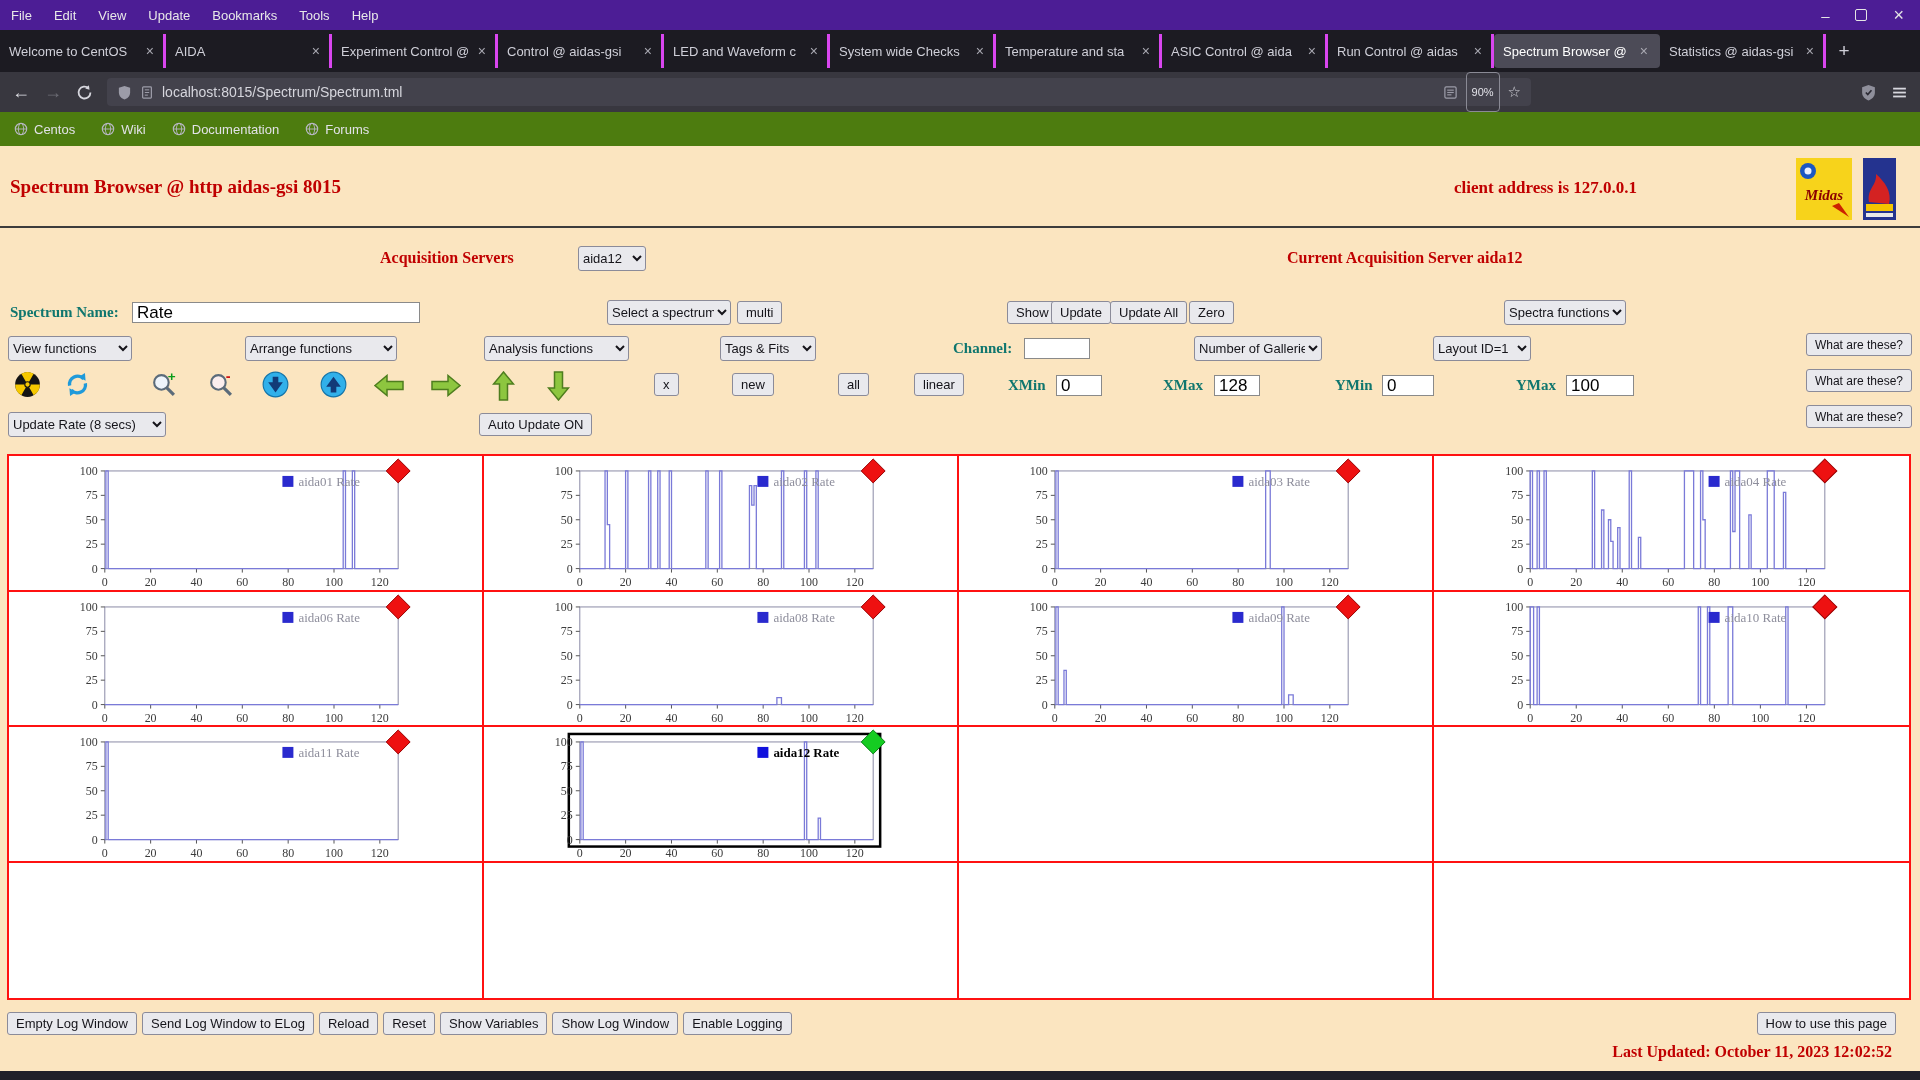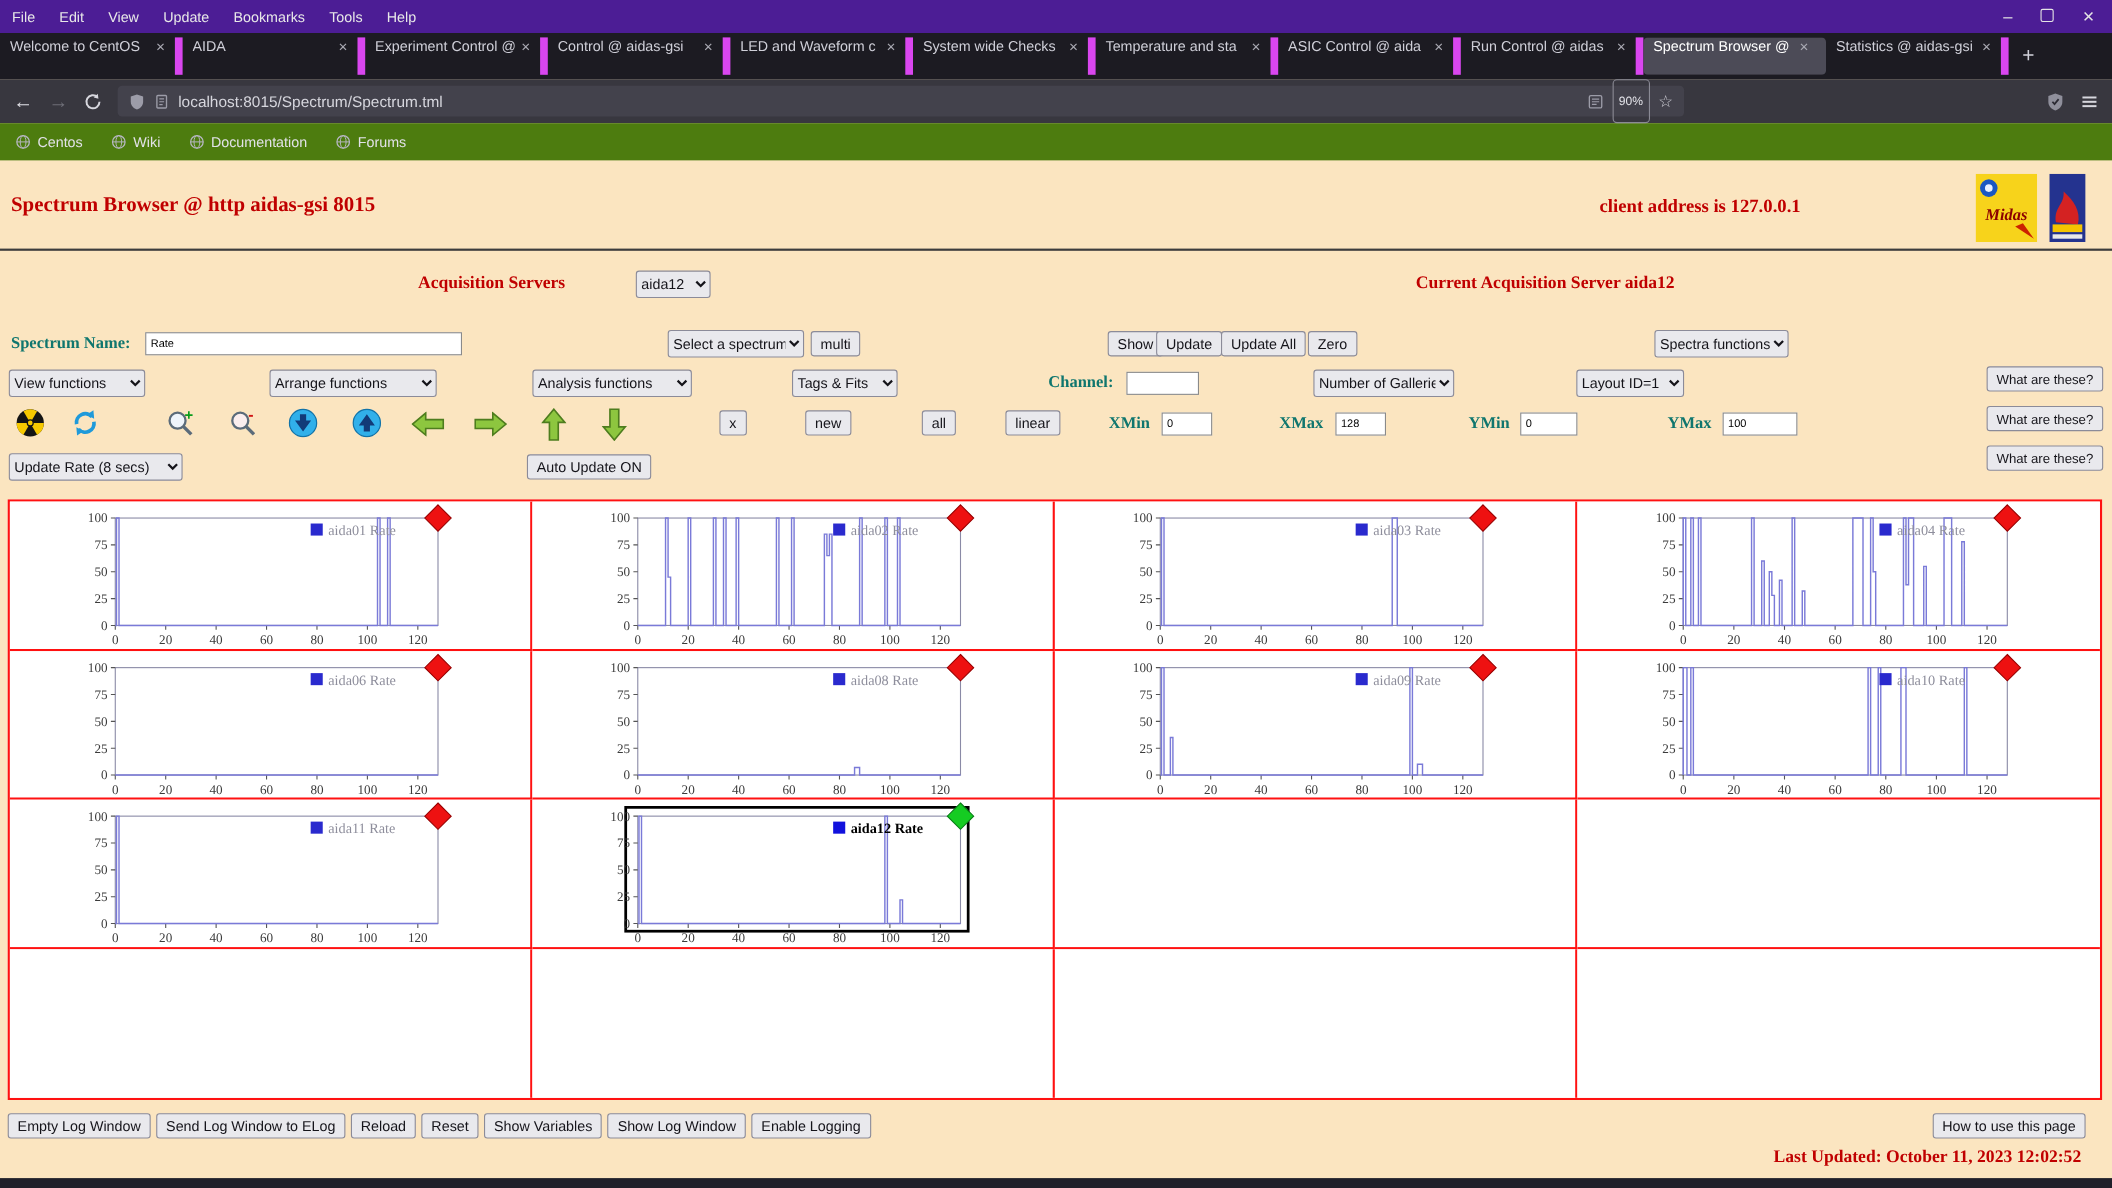--- a/index.html
+++ b/index.html
@@ -6,22 +6,22 @@
   .screen{width:1920px;height:1080px;position:relative;overflow:hidden;background:#fbe5c0;}
 
   
   .menubar{height:30px;background:#4c1d95;display:flex;align-items:center;color:#e8e8e8;font-size:13px;}
   .menu-item{padding:0 11px;cursor:default;}
   .win-controls{margin-left:auto;display:flex;align-items:center;gap:26px;padding-right:16px;}
   .wc{color:#e5e5e5;font-size:15px;line-height:1;cursor:default;}
   .maxbox{display:inline-block;width:10px;height:10px;border:1.5px solid #e5e5e5;border-radius:2px;}
 
   .tabbar{height:42px;background:#1c1b22;display:flex;align-items:center;overflow:hidden;}
-  .tab{width:166px;height:34px;margin:4px 0;display:flex;padding:0 9px;box-sizing:border-box;
-       border-right:7px solid #d946ef;color:#cfcfd8;font-size:13px;cursor:default;flex:0 0 auto;}
+  .tab{width:166px;height:34px;margin:4px 0;display:flex;align-items:center;padding:0 9px;box-sizing:border-box;
+       border-right:3px solid #d946ef;color:#cfcfd8;font-size:13px;cursor:default;flex:0 0 auto;}
   .tab.active{background:#4c4b57;border-radius:4px;color:#ffffff;border-right-color:transparent;}
   .tab-label{flex:1;white-space:nowrap;overflow:hidden;text-overflow:clip;}
   .tab-close{margin-left:6px;color:#a9a9b2;font-size:14px;}
   .newtab{width:36px;text-align:center;color:#cfcfd8;font-size:19px;cursor:default;}
 
   .navbar{height:40px;background:#38373f;display:flex;align-items:center;padding:0 12px;gap:14px;}
   .nav-icon{color:#dddde3;font-size:18px;line-height:1;cursor:default;}
   .nav-icon.disabled{color:#6d6d76;}
   .urlbar{flex:0 0 1404px;height:28px;background:#43424c;border-radius:4px;display:flex;align-items:center;padding:0 10px;gap:8px;}
   .url-text{color:#d6d6dd;font-size:14px;flex:1;white-space:nowrap;overflow:hidden;}
@@ -46,21 +46,21 @@
   .acq-row{position:absolute;top:100px;left:0;right:0;height:28px;}
 
   .crow{position:absolute;left:0;right:0;height:28px;}
   .rlabel{position:absolute;top:4px;font-family:"Liberation Serif","DejaVu Serif",serif;font-weight:bold;font-size:15px;color:#0f766e;white-space:nowrap;}
   .btn{position:absolute;top:1px;height:23px;background:#e9e9ed;border:1px solid #8b8b99;border-radius:3px;
        font-family:"Liberation Sans","DejaVu Sans",sans-serif;font-size:13px;color:#15141a;padding:0 8px;cursor:default;white-space:nowrap;}
   .btn.small{font-size:12px;margin-top:32px;}
   select.ctrl{position:absolute;top:0;height:25px;background:#e9e9ed;border:1px solid #8b8b99;border-radius:3px;
        font-family:"Liberation Sans","DejaVu Sans",sans-serif;font-size:13px;color:#15141a;}
   input.txt{position:absolute;top:2px;height:21px;border:1px solid #8a8a8a;background:#fff;
-       font-family:"Liberation Sans","DejaVu Sans",sans-serif;font-size:10px;padding:0 4px;box-sizing:border-box;}
+       font-family:"Liberation Sans","DejaVu Sans",sans-serif;font-size:17px;padding:0 4px;box-sizing:border-box;}
   .ico{position:absolute;top:1px;cursor:pointer;line-height:0;}
 
   .gallery{position:absolute;top:308px;left:7px;width:1904px;height:546px;display:grid;
        grid-template-columns:repeat(4,1fr);grid-template-rows:repeat(4,1fr);border:2px solid #ff1111;background:#fff;box-sizing:border-box;}
   .gcell{border-right:2px solid #ff1111;border-bottom:2px solid #ff1111;background:#fff;overflow:hidden;}
   .gcell:nth-child(4n){border-right:none;}
   .gcell:nth-last-child(-n+4){border-bottom:none;}
 
   .footer-btns{position:absolute;top:866px;left:7px;display:flex;gap:5px;}
   .sbtn{height:23px;background:#e9e9ed;border:1px solid #8b8b99;border-radius:3px;

